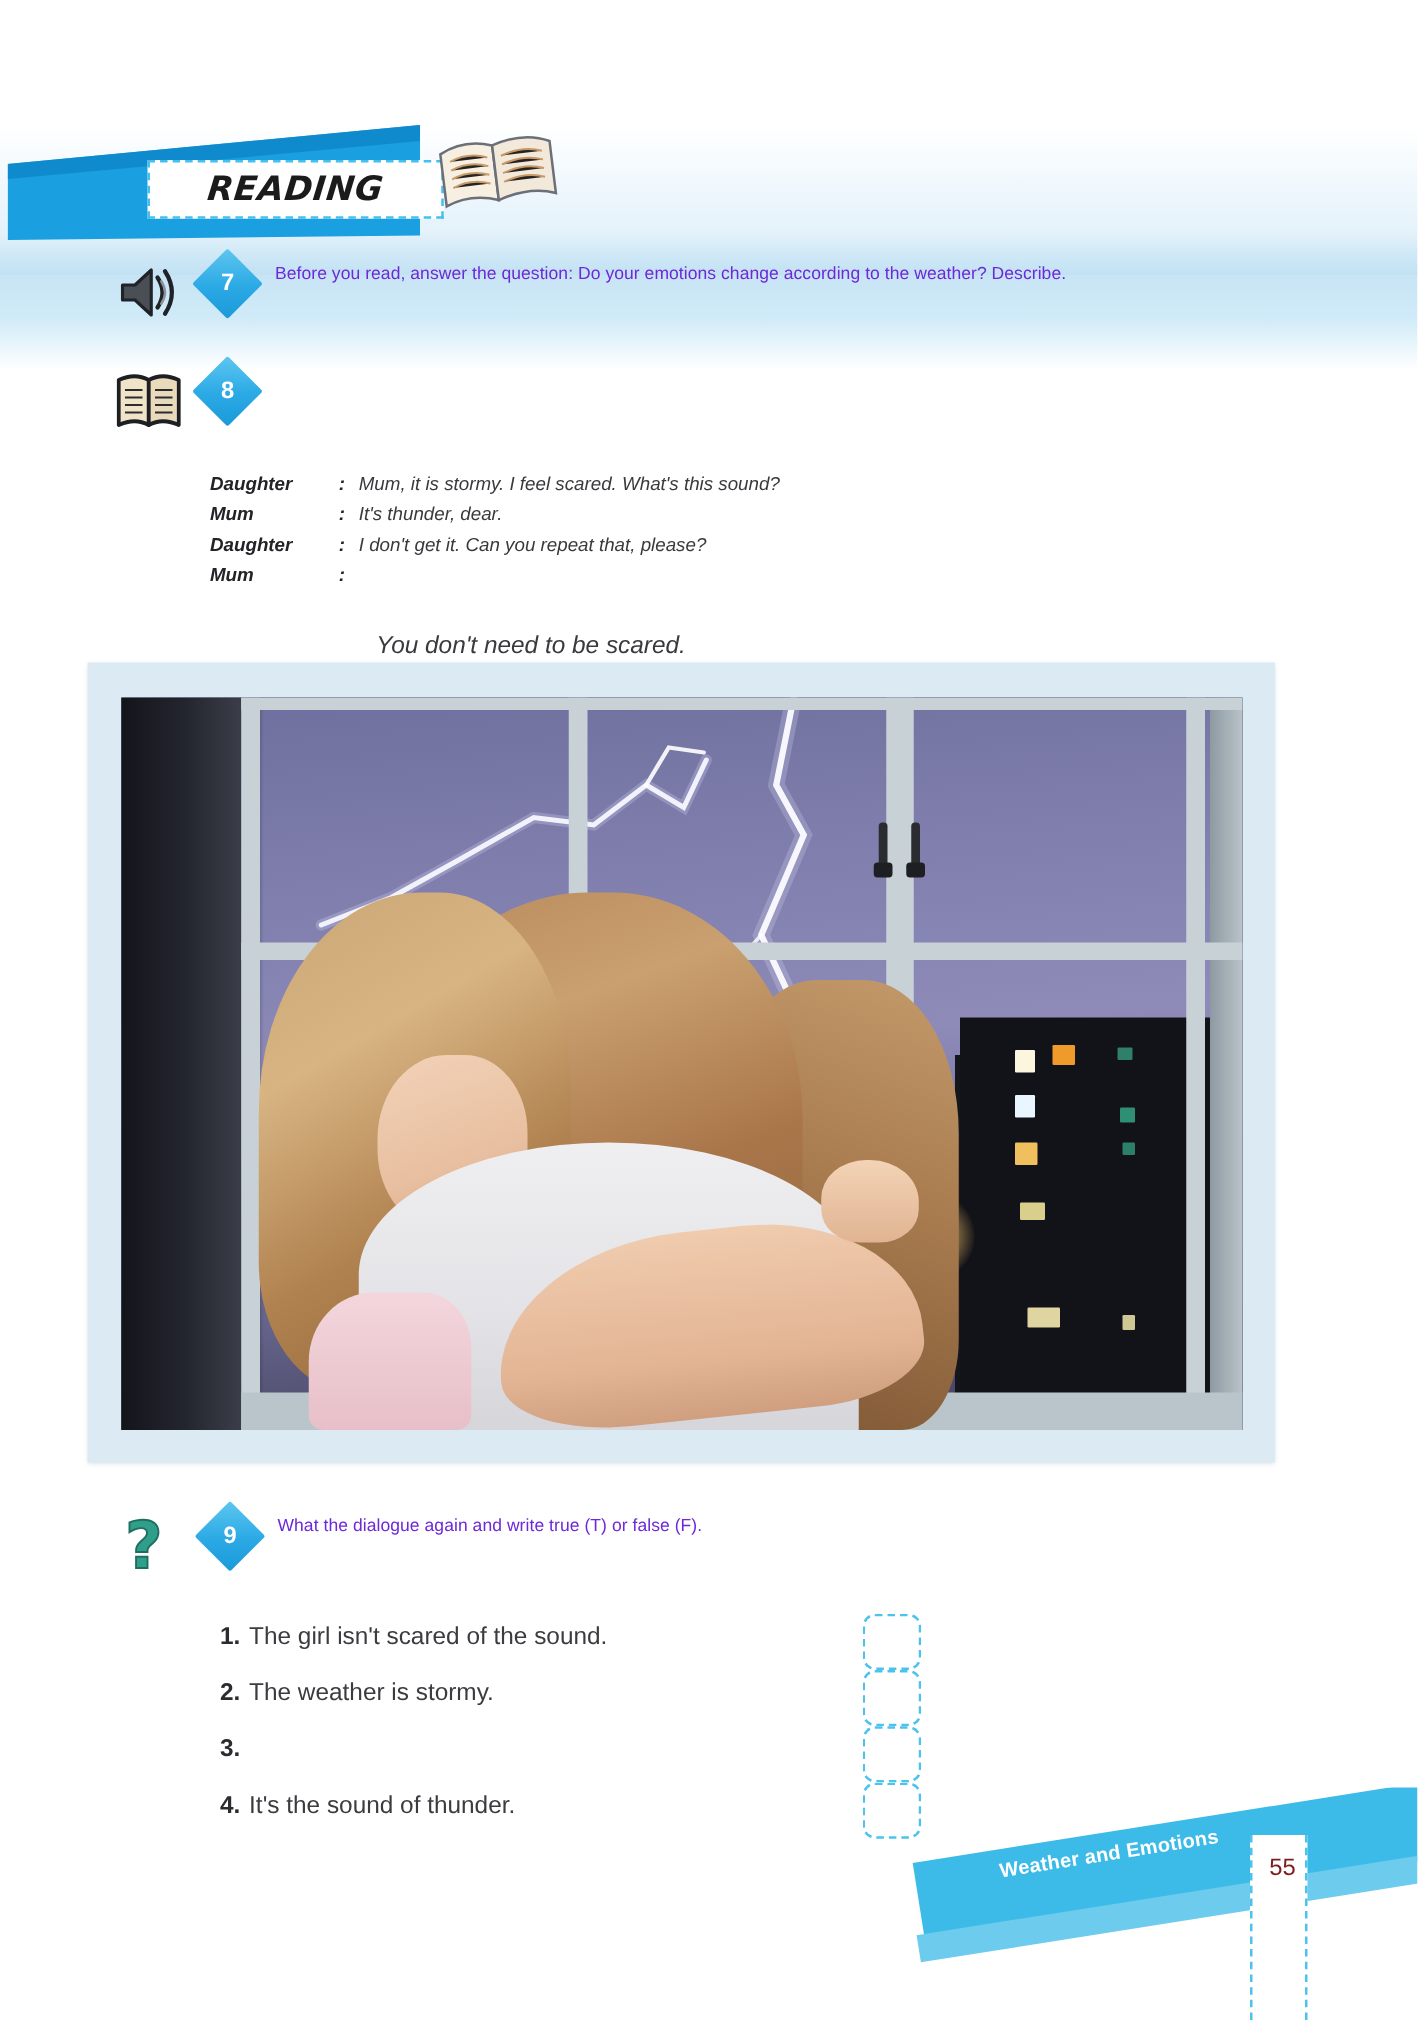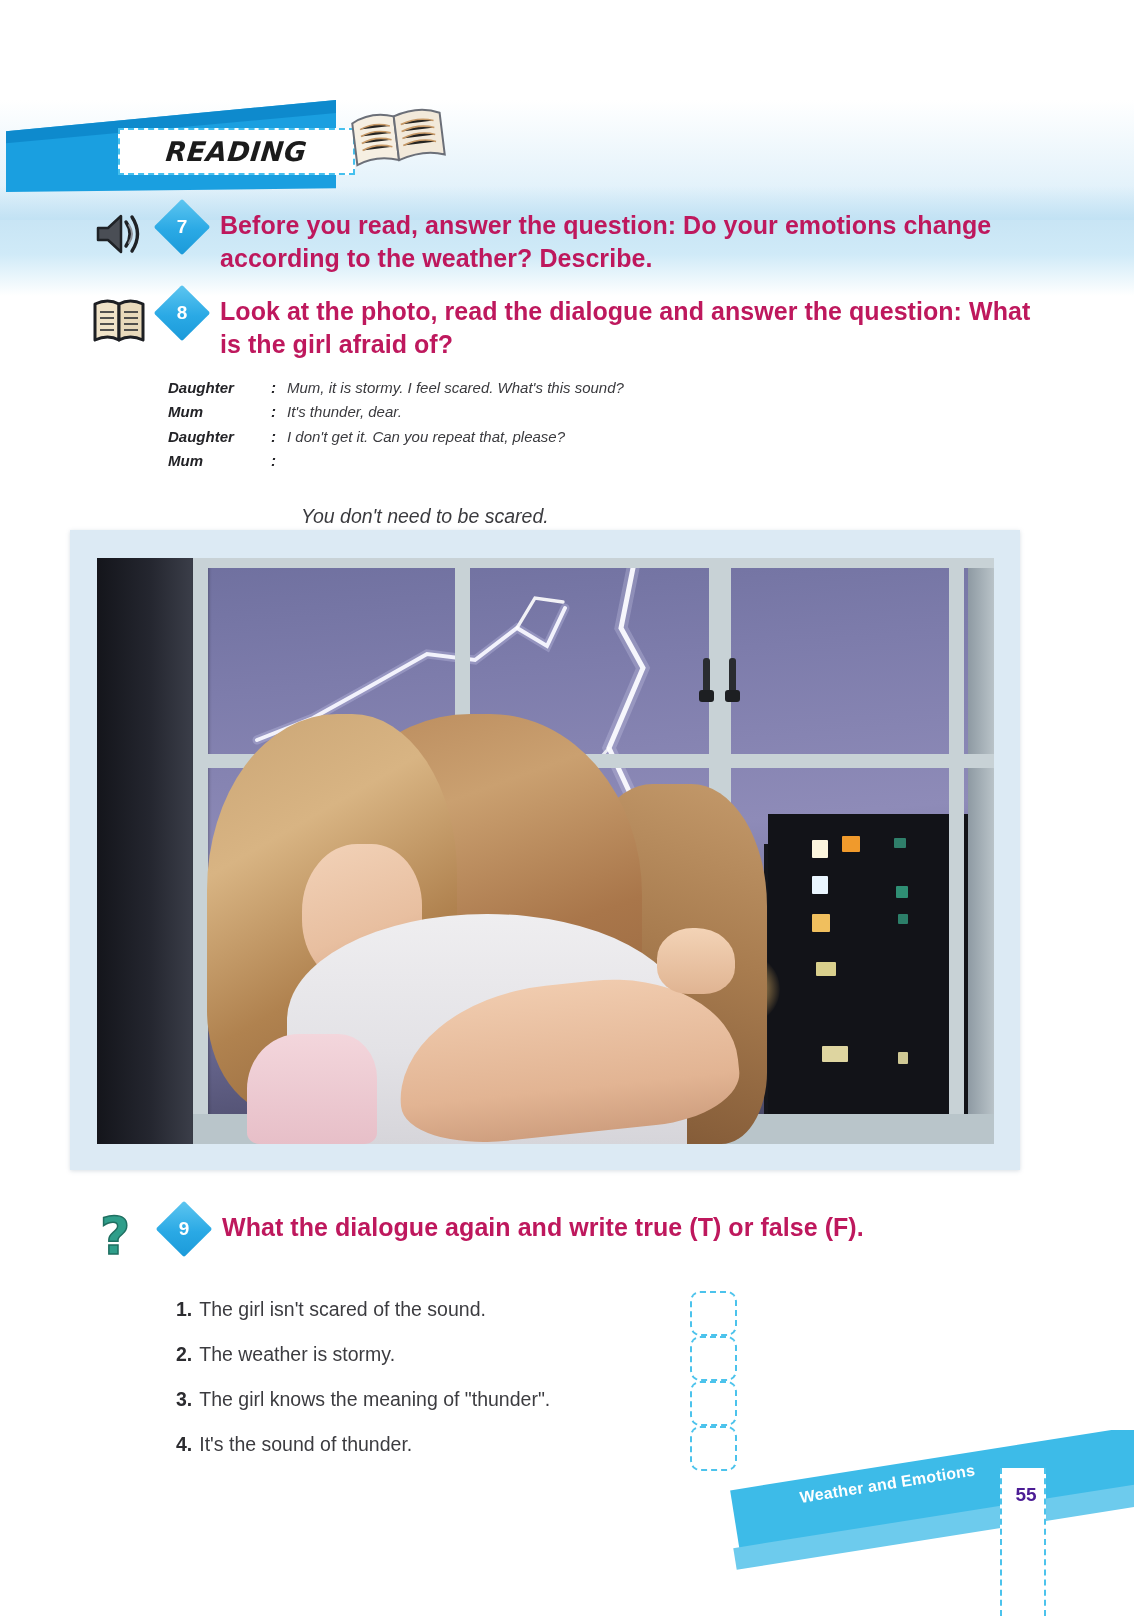--- a/index.html
+++ b/index.html
@@ -112,23 +112,23 @@
   .diamond .dnum {
     position: absolute; left: 0; top: 0;
     width: 56px; height: 42px;
     display: flex; align-items: center; justify-content: center;
     color: #ffffff;
     font-weight: 700;
     font-size: 19px;
     font-family: "Liberation Sans", sans-serif;
   }
   .ex-text {
-    font-size: 25px;
-    font-weight: 700;
-    color: #be185d;
+    font-size: 14px;
+    font-weight: 400;
+    color: #6d28d9;
     line-height: 1.32;
     padding-top: 3px;
     letter-spacing: .05px;
   }
 
   #ex7 { left: 90px; top: 206px; width: 960px; }
   #ex8 { left: 90px; top: 292px; width: 960px; }
   #ex9 { left: 92px; top: 1208px; width: 960px; }
 
   
@@ -343,22 +343,22 @@
     background: #ffffff;
     border-left: 2px dashed #4cc3ec;
     border-right: 2px dashed #4cc3ec;
   }
   .page-num {
     position: absolute;
     left: 1003px; top: 1484px;
     width: 46px;
     text-align: center;
     font-size: 19px;
-    color: #4c1d95;
-    font-weight: 700;
+    color: #7f1d1d;
+    font-weight: 400;
   }
 </style>
 </head>
 <body>
 
 <div class="ambient-band2"></div>
 <div class="ambient-band"></div>
 
 <div class="banner-wrap">
   <div class="banner-shape">
@@ -414,21 +414,20 @@
           <path d="M34 26 L48 26"></path>
           <path d="M34 32 L48 32"></path>
           <path d="M34 38 L48 38"></path>
       </g>
     </svg>
   </div>
   <div class="diamond">
     <div class="dshape"></div>
     <div class="dnum">8</div>
   </div>
-  <div class="ex-text">Look at the photo, read the dialogue and answer the question: What is the girl afraid of?</div>
 </div>
 
 <div class="dialogue">
   <div class="dline">
     <span class="dspeaker">Daughter</span>
     <span class="dcolon">:</span>
     <span class="dtext">Mum, it is stormy. I feel scared. What's this sound?</span>
   </div>
   <div class="dline">
     <span class="dspeaker">Mum</span>
@@ -528,21 +527,20 @@
   <div class="tf-item">
     <span class="tf-num">1.</span>
     <span>The girl isn't scared of the sound.</span>
   </div>
   <div class="tf-item">
     <span class="tf-num">2.</span>
     <span>The weather is stormy.</span>
   </div>
   <div class="tf-item">
     <span class="tf-num">3.</span>
-    <span>The girl knows the meaning of "thunder".</span>
   </div>
   <div class="tf-item">
     <span class="tf-num">4.</span>
     <span>It's the sound of thunder.</span>
   </div>
 </div>
 
 <div class="tf-boxes">
   <div class="tf-box"></div>
   <div class="tf-box"></div>

